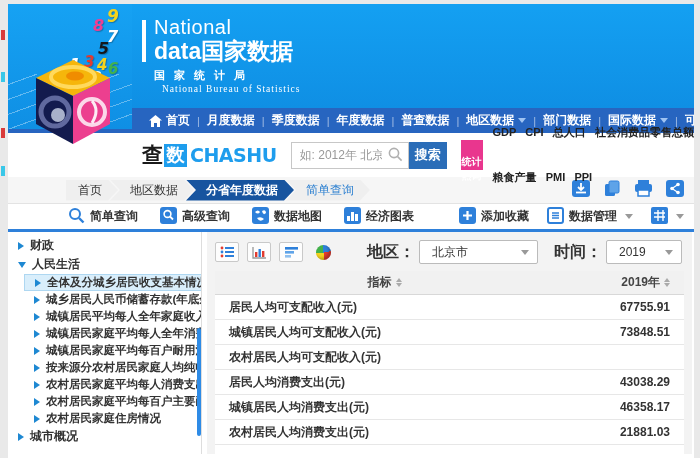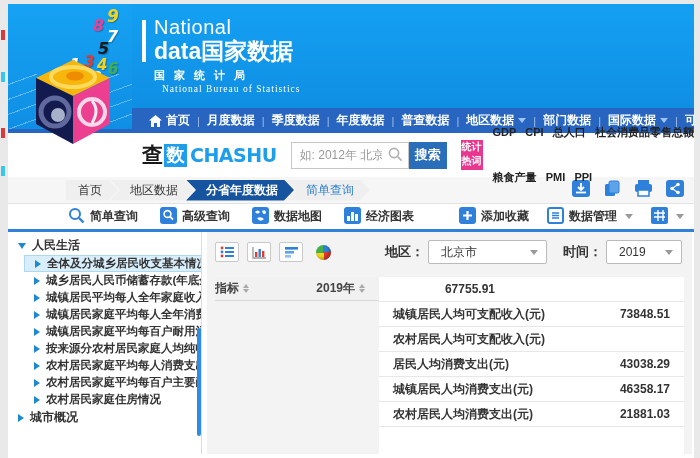--- a/index.html
+++ b/index.html
@@ -32,21 +32,21 @@
   .search-row { height:44px; display:flex; align-items:center; padding-left:134px; background:#fff; position:relative; z-index:2; }
   .chashu { display:flex; align-items:center; margin-right:14px; }
   .cha { font-size:21px; font-weight:bold; color:#1a1a1a; }
   .shu { font-size:18px; font-weight:bold; color:#fff; background:#1e9ded; width:23px; height:23px; display:flex; align-items:center; justify-content:center; margin:0 1px; }
   .chashu-en { font-size:19px; font-weight:bold; color:#1e9ded; font-family:"DejaVu Sans",sans-serif; letter-spacing:-0.5px; margin-left:2px; }
   .search-box { position:relative; width:178px; height:27px; }
   .search-box input { width:100%; height:100%; border:1px solid #c7c7c7; font-size:12px; padding:0 26px 0 8px; color:#555; outline:none; font-family:inherit; }
   .search-box input::placeholder { color:#999; }
   .mag { position:absolute; right:6px; top:5px; }
   .search-btn { width:56px; height:27px; background:#2a6db8; color:#fff; border:none; font-size:13px; font-weight:bold; cursor:pointer; font-family:inherit; }
-  .hot-badge { width:33px; height:30px; background:#e9368e; color:#fff; font-size:10px; font-weight:bold; line-height:14px; text-align:center; margin-left:14px; padding-top:0; }
+  .hot-badge { width:33px; height:30px; background:#e9368e; color:#fff; font-size:10px; font-weight:bold; line-height:14px; text-align:center; margin-left:14px; padding-top:15px; }
   .hot-words { margin-left:10px; font-size:11px; font-weight:bold; color:#222; line-height:15px; white-space:pre; }
 
   
   .crumb-row { height:27px; background:#f6f6f6; border-bottom:1px solid #e3e3e3; display:flex; align-items:center; padding:0 10px 0 58px; }
   .crumb { height:21px; display:flex; align-items:center; font-size:12px; padding:0 16px 0 20px; margin-left:-8px; color:#333; cursor:pointer;
      clip-path:polygon(0 0, calc(100% - 10px) 0, 100% 50%, calc(100% - 10px) 100%, 0 100%, 10px 50%); background:#efefef; }
   .crumb.first { clip-path:polygon(0 0, calc(100% - 10px) 0, 100% 50%, calc(100% - 10px) 100%, 0 100%); margin-left:0; padding-left:12px; }
   .crumb.active { background:#17549f; color:#fff; font-weight:bold; }
   .crumb.link { color:#2b7fd0; }
   .crumb-icons { margin-left:auto; display:flex; gap:13px; align-items:center; }
@@ -68,27 +68,27 @@
   .tri-r { width:0; height:0; border-top:4px solid transparent; border-bottom:4px solid transparent; border-left:6px solid #1e88d2; margin-right:6px; flex:none; }
   .tri-d { width:0; height:0; border-left:4px solid transparent; border-right:4px solid transparent; border-top:6px solid #1e88d2; margin-right:6px; flex:none; }
   .side-scroll { position:absolute; right:0; top:96px; width:4px; height:108px; background:#2e8be6; border-radius:2px; }
 
   .main { flex:1; background:#f3f3f3; margin-left:5px; margin-right:2px; display:flex; flex-direction:column; padding:7px 8px 0 8px; }
   .view-row { display:flex; align-items:center; height:26px; flex:none; }
   .view-btn { width:24px; height:20px; border:1px solid #c9c9c9; background:#fdfdfd; border-radius:2px; display:flex; align-items:center; justify-content:center; margin-right:8px; cursor:pointer; }
   .view-btn.noborder { border:none; background:transparent; }
   .pie-ico { width:15px; height:15px; border-radius:50%; background:conic-gradient(#2e80da 0 22%, #e23b30 22% 50%, #f5d31c 50% 74%, #43b14b 74% 100%); box-shadow:inset -2px -2px 3px rgba(0,0,0,.25); }
   .filters { margin-left:auto; display:flex; align-items:center; }
-  .filter-label { font-size:13px; font-weight:bold; color:#333; margin-right:4px; }
+  .filter-label { font-size:16px; font-weight:bold; color:#333; margin-right:4px; }
   .dropdown { height:24px; background:#fff; border:1px solid #bbb; border-radius:2px; display:flex; align-items:center; font-size:12px; color:#333; padding:0 8px 0 12px; cursor:pointer; margin-right:16px; }
   .dropdown .val { flex:1; }
   .dd-region { width:119px; }
   .dd-time { width:76px; margin-right:2px; }
 
-  .table-section { margin-top:12px; flex:1; display:flex; overflow:hidden; }
+  .table-section { margin-top:6px; flex:1; display:flex; flex-direction:column; overflow:hidden; }
   .t-head { height:24px; display:flex; align-items:center; border-bottom:1px solid #d8d8d8; background:#f1f1f1; font-size:12px; font-weight:bold; color:#444; }
   .t-body { background:#fff; flex:1; }
   .t-row { height:25px; display:flex; align-items:center; border-bottom:1px solid #e7e7e7; font-size:12px; color:#333; background:#fff; }
   .col-ind { flex:1; padding-left:14px; font-weight:bold; }
   .t-head .col-ind { text-align:center; padding-left:0; display:flex; justify-content:center; align-items:center; }
   .col-val { width:130px; text-align:right; padding-right:14px; font-weight:bold; display:flex; justify-content:flex-end; align-items:center; }
   .sort { display:inline-flex; flex-direction:column; margin-left:4px; gap:1px; cursor:pointer; }
   .sort i { width:0; height:0; border-left:3.5px solid transparent; border-right:3.5px solid transparent; display:block; }
   .sort .up { border-bottom:4px solid #aaa; }
   .sort .dn { border-top:4px solid #aaa; }
@@ -318,20 +318,24 @@
         </span>
         <span class="dd-caret"></span>
       </div>
     </div>
   </div>
 
   <div class="content">
 
     <div class="sidebar">
       <div class="side-item">
+          <span class="tri-r"></span>
+          <span>财政</span>
+        </div>
+      <div class="side-item">
           <span class="tri-d"></span>
           <span>人民生活</span>
         </div>
       <div class="side-item side-sub selected">
           <span class="tri-r"></span>
           <span>全体及分城乡居民收支基本情况(新口径)</span>
         </div>
       <div class="side-item side-sub">
           <span class="tri-r"></span>
           <span>城乡居民人民币储蓄存款(年底余额)</span>
@@ -427,20 +431,21 @@
           <div class="col-val">
             <span>2019年</span>
             <span class="sort">
                 <i class="up"></i>
                 <i class="dn"></i>
               </span>
           </div>
         </div>
         <div class="t-body">
           <div class="t-row">
+            <div class="col-ind">居民人均可支配收入(元)</div>
             <div class="col-val">67755.91</div>
           </div>
           <div class="t-row">
             <div class="col-ind">城镇居民人均可支配收入(元)</div>
             <div class="col-val">73848.51</div>
           </div>
           <div class="t-row">
             <div class="col-ind">农村居民人均可支配收入(元)</div>
           </div>
           <div class="t-row">

